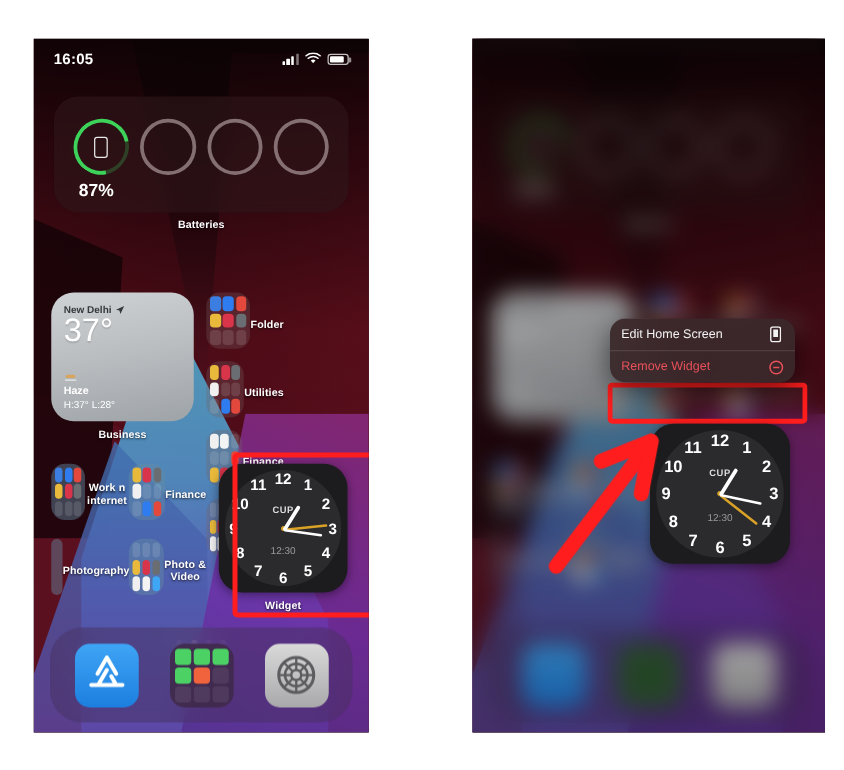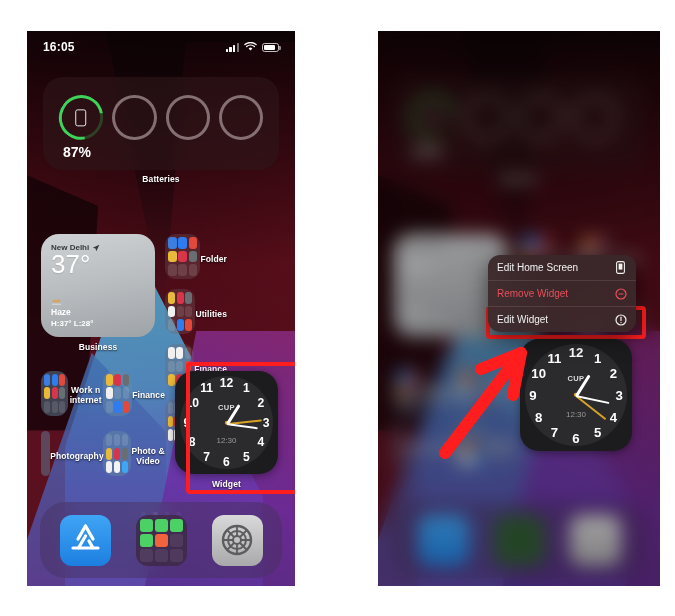--- a/index.html
+++ b/index.html
@@ -74,21 +74,21 @@
 
   
   .weather{width:114px;height:103px;border-radius:18px;
       background:linear-gradient(170deg,#cfd2d4 0%,#b9bdc0 48%,#9ea3a7 100%);
       position:relative;box-sizing:border-box;padding:9px 10px;}
   .wx-city{font-size:8px;color:#36393c;font-weight:bold;display:flex;align-items:center;gap:3px;}
   .wx-temp{font-size:26px;color:#fff;font-weight:300;line-height:1.05;margin-top:-1px;
       text-shadow:0 1px 1px rgba(0,0,0,.12);}
   .wx-ico{position:absolute;left:10px;bottom:31px;width:11px;height:7px;}
   .wx-cond{position:absolute;left:10px;bottom:20px;font-size:8.5px;color:#fff;font-weight:bold;}
-  .wx-hl{position:absolute;left:10px;bottom:9px;font-size:8px;color:#fff;font-weight:bold;}
+  .wx-hl{position:absolute;left:10px;bottom:9px;font-size:8px;color:#fff;font-weight:normal;}
 
   
   .folder{width:62px;display:flex;align-items:center;margin-bottom:10px;}
   .f-box{width:45px;height:45px;border-radius:11px;background:rgba(120,95,98,.3);
       display:grid;grid-template-columns:repeat(3,1fr);gap:1.6px;padding:3px;box-sizing:border-box;}
   .f-box.tealbg{background:rgba(99,140,165,.45);}
   .mini{border-radius:3px;background:#e6e6e6;}
   .f-lbl{margin-top:4px;}
 
   
@@ -588,30 +588,20 @@
       </div>
       <div class="mi danger">
         <span>Remove Widget</span>
         <span class="mic">
           <svg width="12" height="12" viewBox="0 0 12 12">
             <circle cx="6" cy="6" r="5" fill="none" stroke="#e8505a" stroke-width="1.2"></circle>
             <path d="M3.6 6h4.8" stroke="#e8505a" stroke-width="1.2"></path>
           </svg>
         </span>
       </div>
-      <div class="mi">
-        <span>Edit Widget</span>
-        <span class="mic">
-          <svg width="12" height="12" viewBox="0 0 12 12">
-            <circle cx="6" cy="6" r="5" fill="none" stroke="#f2f2f2" stroke-width="1.2"></circle>
-            <path d="M6 3.2v3.4" stroke="#f2f2f2" stroke-width="1.2" stroke-linecap="round"></path>
-            <circle cx="6" cy="8.6" r="0.7" fill="#f2f2f2"></circle>
-          </svg>
-        </span>
-      </div>
     </div>
   <div class="hilite" style="left:108px;top:275px;width:152px;height:25px;"></div>
 </div>
 
 <svg class="arrow" style="left:425px;top:325px;" width="115" height="135">
   <path d="M20 128 L96 28" stroke="#ff1d1d" stroke-width="12" stroke-linecap="round" fill="none"></path>
   <path d="M96 28 L56 44 M96 28 L88 70" stroke="#ff1d1d" stroke-width="12" stroke-linecap="round" fill="none"></path>
 </svg>
 
 </body></html>

